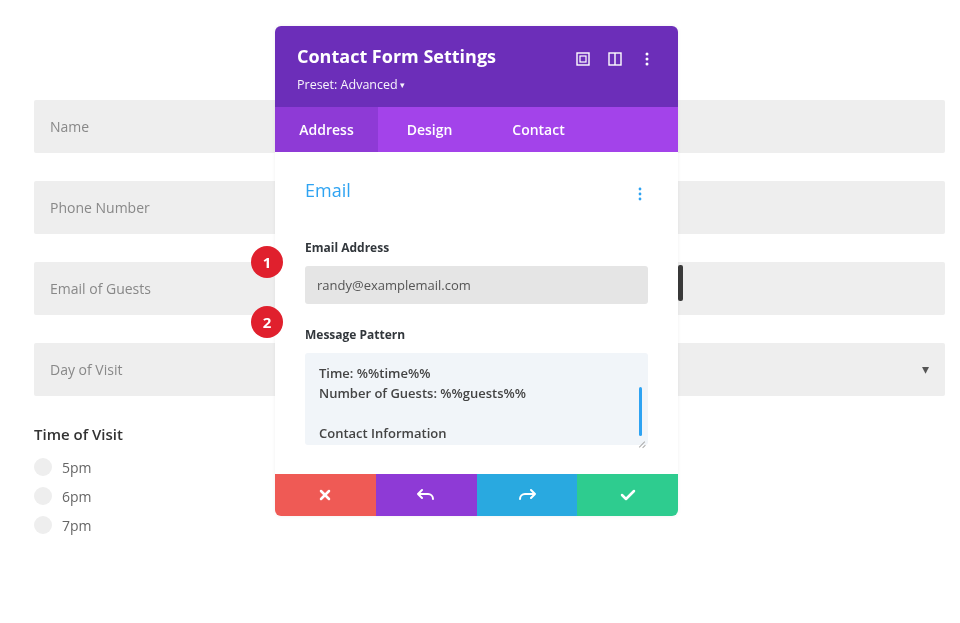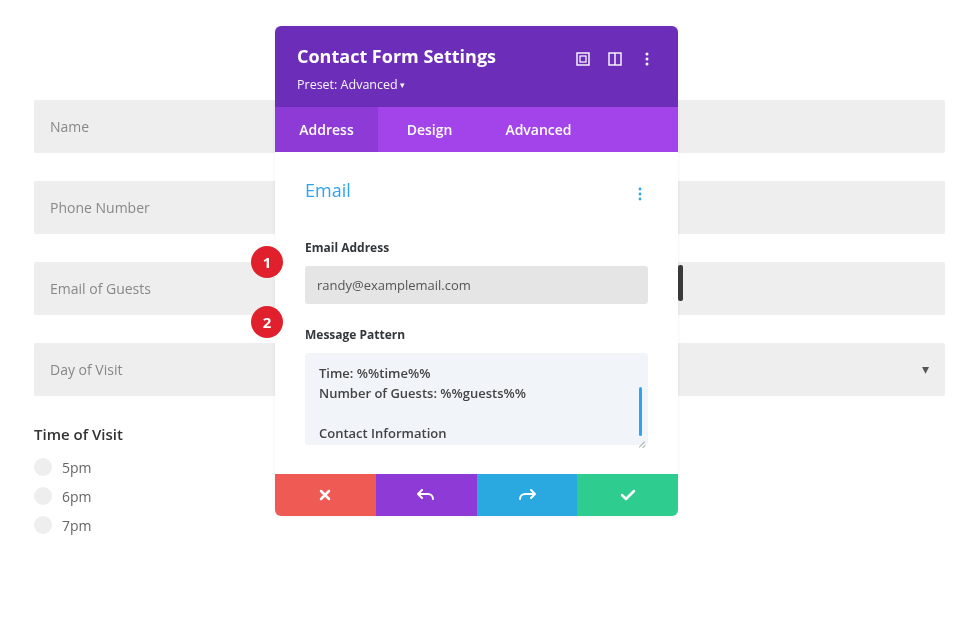--- a/index.html
+++ b/index.html
@@ -318,21 +318,21 @@
             </svg>
         </div>
       </div>
     </div>
     <div class="modal-preset">Preset: Advanced</div>
   </div>
 
   <div class="tabs">
     <div class="tab active">Address</div>
     <div class="tab">Design</div>
-    <div class="tab">Advanced</div>
+    <div class="tab">Contact</div>
   </div>
 
   <div class="panel">
     <div class="panel-section-header">
       <div class="panel-section-title">Email</div>
       <div class="kebab">
         <svg width="4" height="14" viewBox="0 0 4 14">
             <circle cx="2" cy="2" r="1.4" fill="#2ea3f2"></circle>
             <circle cx="2" cy="7" r="1.4" fill="#2ea3f2"></circle>
             <circle cx="2" cy="12" r="1.4" fill="#2ea3f2"></circle>

